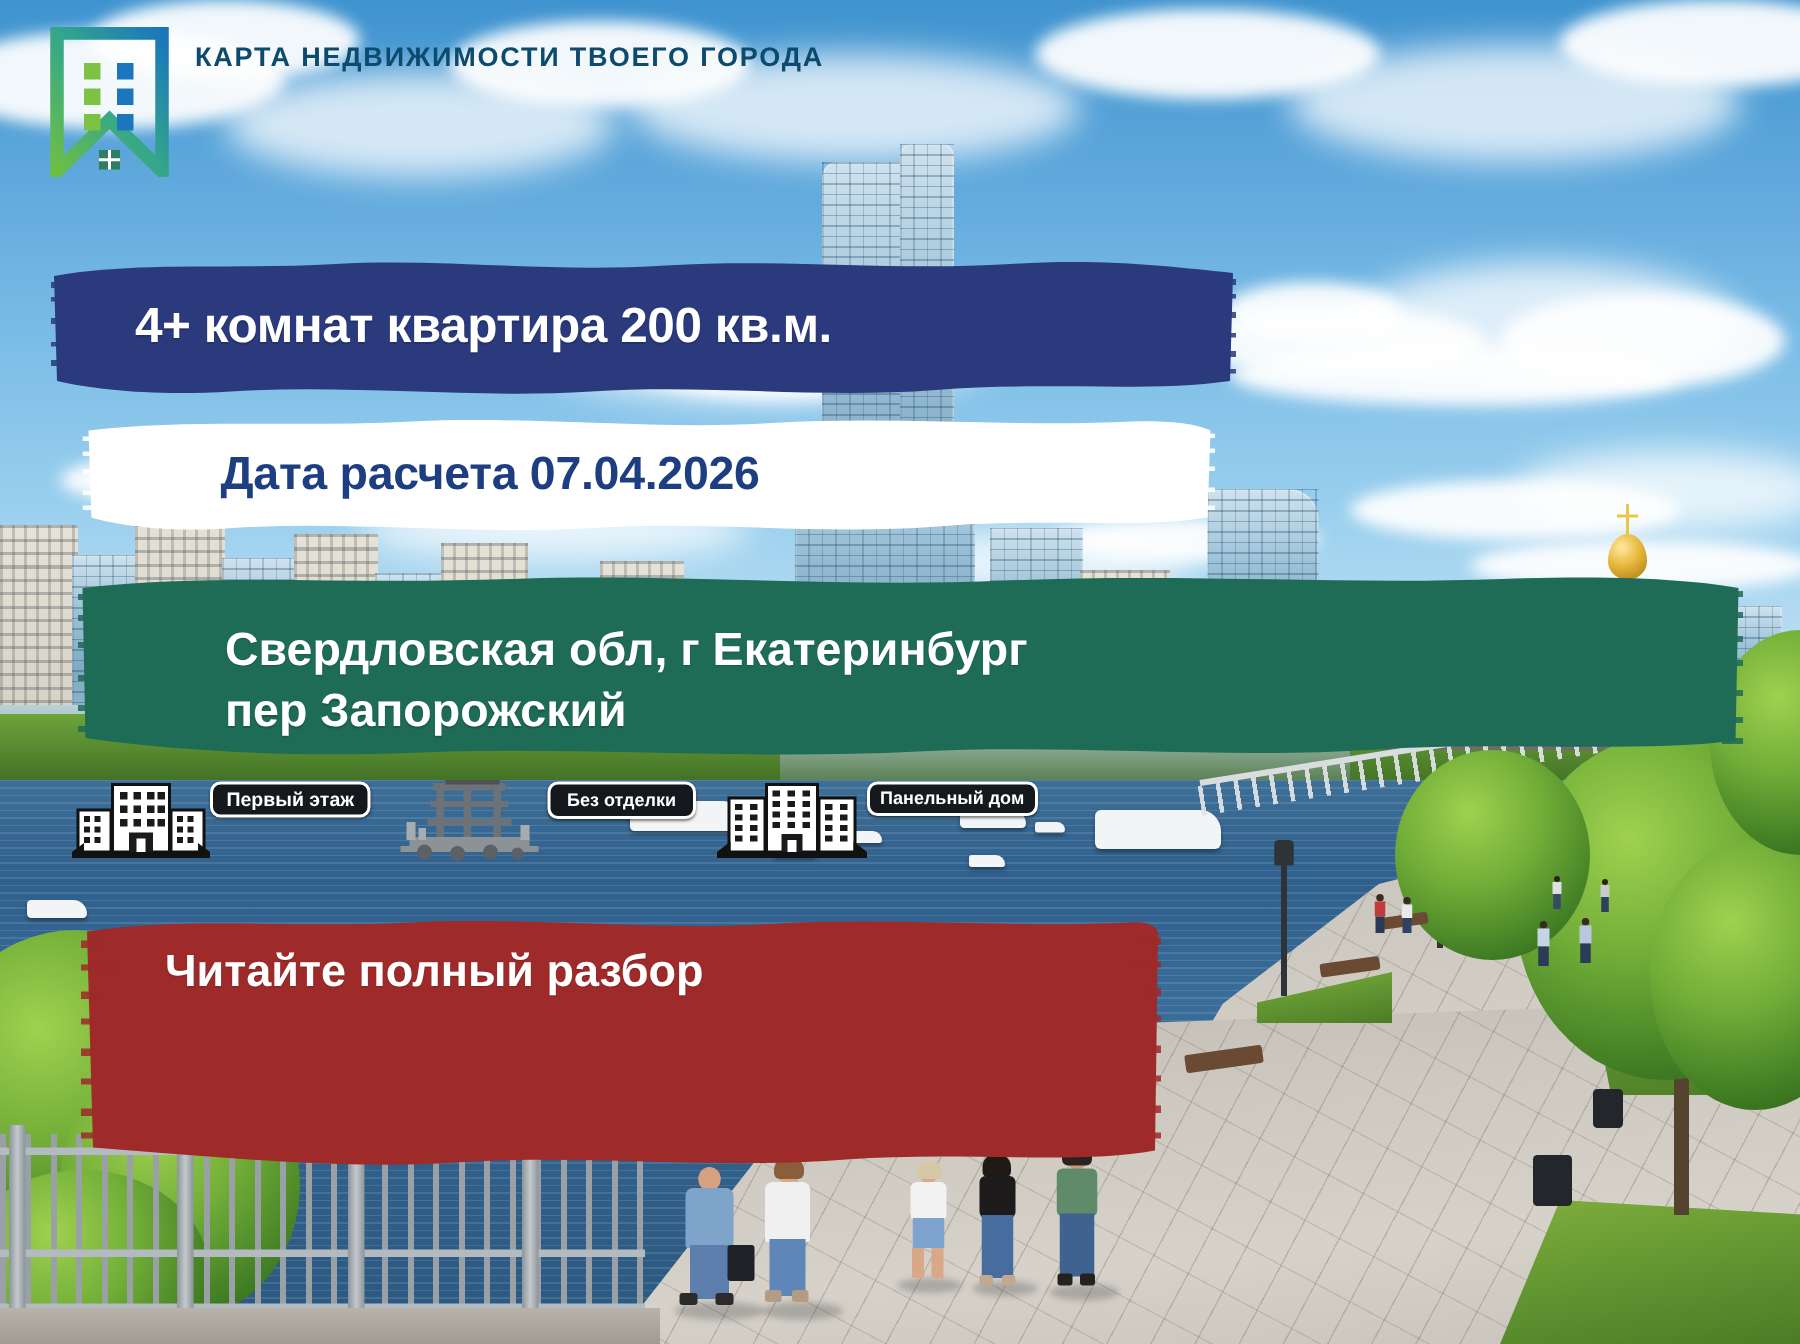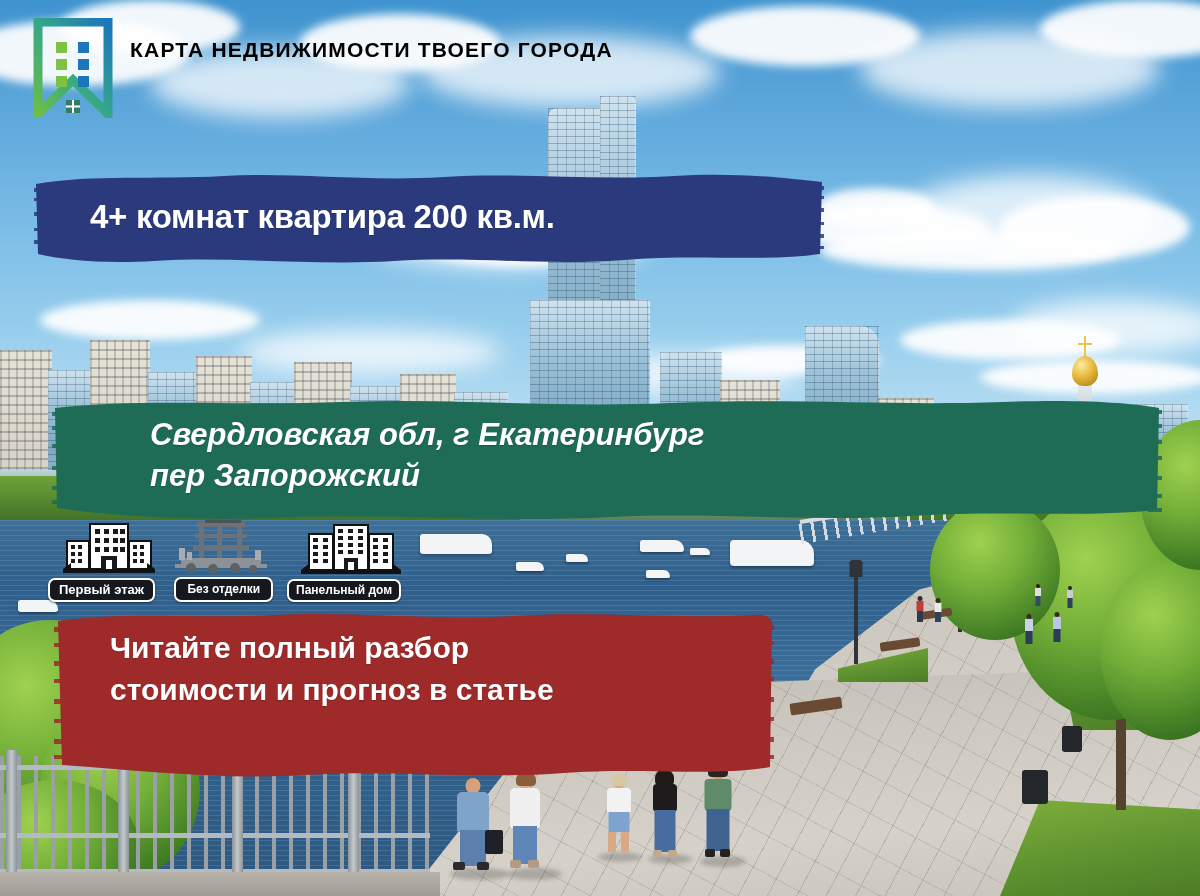--- a/index.html
+++ b/index.html
@@ -144,22 +144,22 @@
     position:absolute; left:30px; top:18px; display:flex; align-items:flex-start;
   }
   .logo-mark{ width:86px; height:100px; flex:0 0 auto; }
   .logo-text{ margin-left:14px; margin-top:8px; }
   .logo-title{
     font-size:60px; line-height:.96; font-weight:700; letter-spacing:-1px;
     color:#1d3f82; white-space:nowrap;
   }
   .logo-title .est{ color:#16357a; }
   .logo-sub{
-    margin-top:12px; font-size:21px; font-weight:600; letter-spacing:1.2px;
-    color:#000000; white-space:nowrap;
+    margin-top:2px; font-size:18px; font-weight:600; letter-spacing:1.2px;
+    color:#0c4a6e; white-space:nowrap;
   }
 
   
   .banner{ position:absolute; display:flex; align-items:center; }
   .brush{ position:absolute; inset:0; }
   .banner .txt{ position:relative; z-index:2; }
 
   
   #banner-rooms{ left:34px; top:168px; width:790px; height:98px; }
   #banner-rooms .txt{
@@ -167,36 +167,36 @@
     text-shadow:0 1px 1px rgba(0,0,0,.18);
   }
 
   
   #banner-date{ left:55px; top:275px; width:755px; height:82px; }
   #banner-date .txt{
     margin-left:92px; color:#1d3f82; font-size:31px; font-weight:700; letter-spacing:-.2px;
   }
 
   
-  #banner-addr{ left:52px; top:394px; width:1110px; height:130px; align-items:flex-start;font-style:italic; }
+  #banner-addr{ left:52px; top:378px; width:1110px; height:130px; align-items:center; }
   #banner-addr .txt{
     margin:20px 0 0 98px; color:#ffffff; font-size:31px; font-weight:700; line-height:1.33;
     text-shadow:0 1px 1px rgba(0,0,0,.18);
   }
 
   
   #banner-cta{ left:54px; top:605px; width:720px; height:180px; align-items:flex-start; }
   #banner-cta .txt{
     margin:22px 0 0 56px; color:#ffffff; font-size:30px; font-weight:700; line-height:1.4;
     text-shadow:0 1px 1px rgba(0,0,0,.2);
   }
 
   
   .badges{ position:absolute; left:48px; top:518px; display:flex; align-items:flex-end; gap:14px; }
-  .badge{ display:flex; flex-direction:column; align-items:flex-end; }
+  .badge{ display:flex; flex-direction:row; align-items:flex-start; }
   .badge-icon{ height:56px; display:flex; align-items:flex-end; }
   .badge-label{
     margin-top:3px; background:#15181c; color:#ffffff;
     border:2px solid #ffffff; border-radius:7px;
     padding:2px 9px 3px; font-size:13px; font-weight:700; white-space:nowrap;
     box-shadow:0 1px 2px rgba(0,0,0,.5);
   }
   .badge-label.sm{ font-size:12px; padding:2px 7px 3px; }
   .badge-label.lg{ font-size:12px; padding:3px 11px 4px; }
 </style>
@@ -460,20 +460,39 @@
           <rect x="772" y="28" width="24" height="3"></rect>
         <rect x="778" y="40" width="14" height="4"></rect>
           <rect x="770" y="54" width="26" height="3"></rect>
         <rect x="776" y="66" width="18" height="4"></rect>
           <rect x="772" y="78" width="22" height="3"></rect>
       </g>
     </svg>
     <div class="txt">4+ комнат квартира 200 кв.м.</div>
   </div>
 
+  <div class="banner" id="banner-date">
+    <svg class="brush" viewBox="0 0 755 82" preserveAspectRatio="none">
+      <path d="M4,12 C70,4 140,10 220,6 C300,2 380,12 460,7 C540,2 620,10 700,6 C726,5 744,8 752,12
+               L750,70 C700,78 640,70 570,76 C490,82 420,72 340,77 C260,82 180,72 100,77 C60,80 26,76 6,70 Z" fill="#ffffff"></path>
+      <g fill="#ffffff" opacity=".9">
+        <rect x="0" y="16" width="18" height="3"></rect>
+          <rect x="0" y="26" width="28" height="3"></rect>
+        <rect x="0" y="38" width="14" height="3"></rect>
+          <rect x="0" y="52" width="24" height="3"></rect>
+        <rect x="0" y="62" width="16" height="3"></rect>
+        <rect x="740" y="14" width="16" height="3"></rect>
+          <rect x="736" y="24" width="22" height="3"></rect>
+        <rect x="744" y="36" width="12" height="3"></rect>
+          <rect x="734" y="50" width="24" height="3"></rect>
+        <rect x="742" y="62" width="16" height="3"></rect>
+      </g>
+    </svg>
+    <div class="txt">Дата расчета 07.04.2026</div>
+  </div>
 
   <div class="banner" id="banner-addr">
     <svg class="brush" viewBox="0 0 1110 130" preserveAspectRatio="none">
       <path d="M3,14 C90,4 180,12 290,8 C400,4 500,14 620,9 C740,4 840,12 950,8 C1030,5 1080,9 1107,14
                L1105,116 C1030,124 950,116 860,122 C760,128 660,118 560,123 C440,129 330,119 220,124
                C140,127 60,122 5,114 Z" fill="#1e6b56"></path>
       <g fill="#1e6b56" opacity=".85">
         <rect x="0" y="18" width="20" height="4"></rect>
           <rect x="0" y="32" width="30" height="4"></rect>
         <rect x="0" y="50" width="14" height="4"></rect>
@@ -639,17 +658,16 @@
         <rect x="708" y="54" width="14" height="5"></rect>
           <rect x="700" y="72" width="26" height="4"></rect>
         <rect x="706" y="92" width="18" height="5"></rect>
           <rect x="702" y="112" width="24" height="4"></rect>
         <rect x="708" y="132" width="16" height="5"></rect>
           <rect x="704" y="150" width="20" height="4"></rect>
       </g>
     </svg>
     <div class="txt">
       <div>Читайте полный разбор</div>
-      <div>стоимости и прогноз в статье</div>
     </div>
   </div>
 
 </div>
 
 </body></html>

